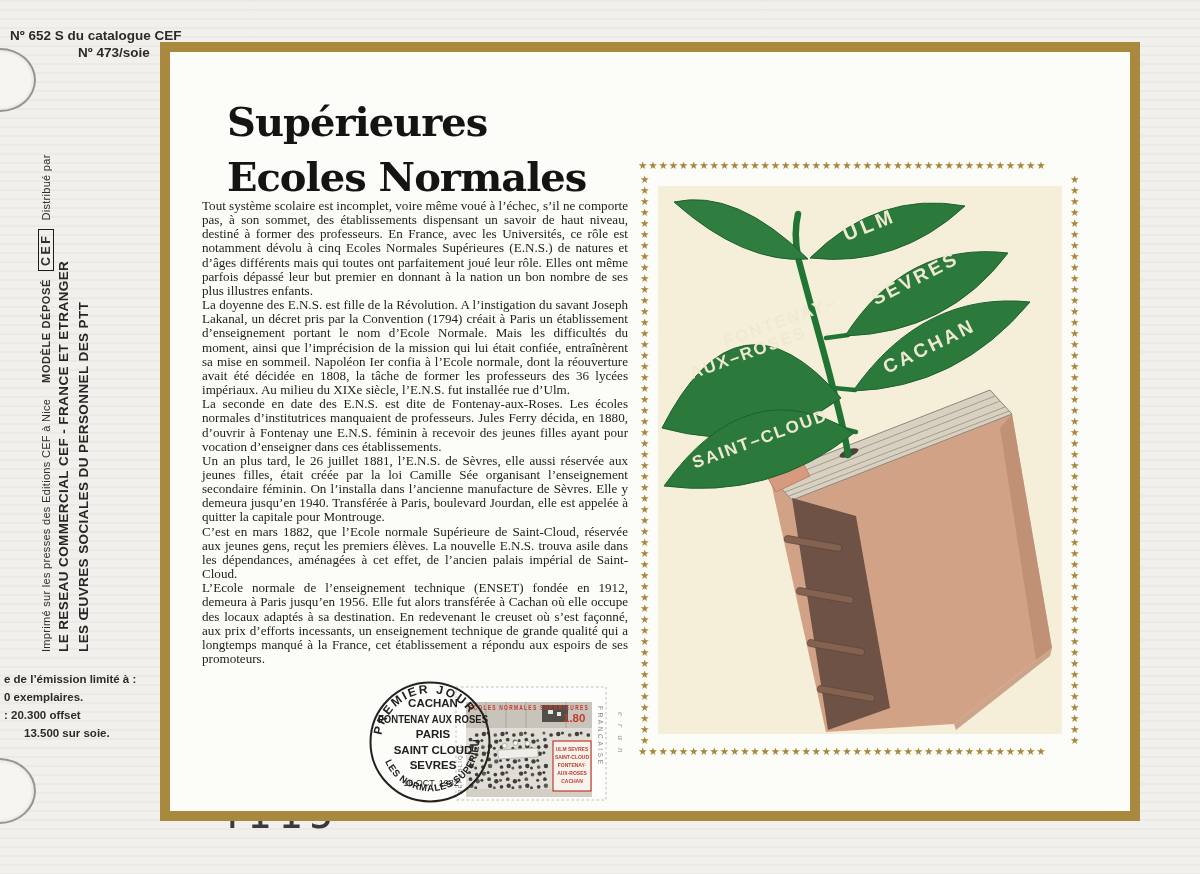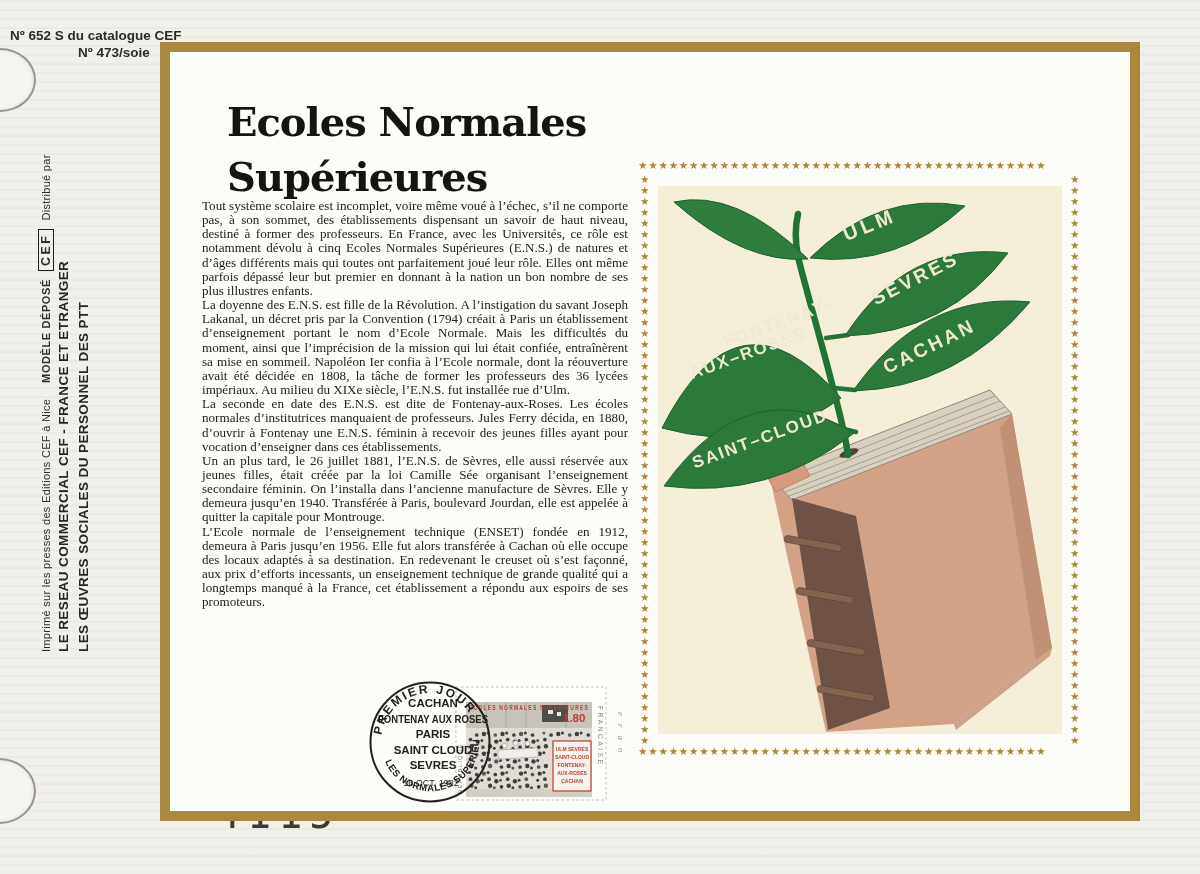--- a/index.html
+++ b/index.html
@@ -63,35 +63,42 @@
     <div>Nº 652 S du catalogue CEF</div>
     <div class="l2">Nº 473/soie</div>
   </div>
 
   <div class="vline vline-a" style="left:38px;top:652px;">
     <span>Imprimé sur les presses des Editions CEF à Nice</span><span class="gap"></span><span class="modele">MODÈLE DÉPOSÉ</span><span class="cefbox">CEF</span><span>Distribué par</span>
   </div>
   <div class="vline vline-b" style="left:56px;top:652px;">LE RESEAU COMMERCIAL CEF - FRANCE ET ETRANGER</div>
   <div class="vline vline-b" style="left:76px;top:652px;">LES ŒUVRES SOCIALES DU PERSONNEL DES PTT</div>
 
+  <div class="abs edition">
+    <div>e de l’émission limité à :</div>
+    <div>0 exemplaires.</div>
+    <div>: 20.300 offset</div>
+    <div class="l4">13.500 sur soie.</div>
+  </div>
 
   <div class="abs serial">4115</div>
 
   <div class="abs frame"></div>
 
   <div class="abs title">
+    <div>Supérieures</div>
     <div>Ecoles Normales</div>
-    <div>Supérieures</div>
   </div>
 
   <div class="abs article">
     <p>Tout système scolaire est incomplet, voire même voué à l’échec, s’il ne comporte pas, à son sommet, des établissements dispensant un savoir de haut niveau, destiné à former des professeurs. En France, avec les Universités, ce rôle est notamment dévolu à cinq Ecoles Normales Supérieures (E.N.S.) de natures et d’âges différents mais qui toutes ont parfaitement joué leur rôle. Elles ont même parfois dépassé leur but premier en donnant à la nation un bon nombre de ses plus illustres enfants.</p>
     <p>La doyenne des E.N.S. est fille de la Révolution. A l’instigation du savant Joseph Lakanal, un décret pris par la Convention (1794) créait à Paris un établissement d’enseignement portant le nom d’Ecole Normale. Mais les difficultés du moment, ainsi que l’imprécision de la mission qui lui était confiée, entraînèrent sa mise en sommeil. Napoléon Ier confia à l’Ecole normale, dont la réouverture avait été décidée en 1808, la tâche de former les professeurs des 36 lycées impériaux. Au milieu du XIXe siècle, l’E.N.S. fut installée rue d’Ulm.</p>
     <p>La seconde en date des E.N.S. est dite de Fontenay-aux-Roses. Les écoles normales d’institutrices manquaient de professeurs. Jules Ferry décida, en 1880, d’ouvrir à Fontenay une E.N.S. féminin à recevoir des jeunes filles ayant pour vocation d’enseigner dans ces établissements.</p>
     <p>Un an plus tard, le 26 juillet 1881, l’E.N.S. de Sèvres, elle aussi réservée aux jeunes filles, était créée par la loi Camille Sée organisant l’enseignement secondaire féminin. On l’installa dans l’ancienne manufacture de Sèvres. Elle y demeura jusqu’en 1940. Transférée à Paris, boulevard Jourdan, elle est appelée à quitter la capitale pour Montrouge.</p>
+    <p>C’est en mars 1882, que l’Ecole normale Supérieure de Saint-Cloud, réservée aux jeunes gens, reçut les premiers élèves. La nouvelle E.N.S. trouva asile dans les dépendances, aménagées à cet effet, de l’ancien palais impérial de Saint-Cloud.</p>
     <p>L’Ecole normale de l’enseignement technique (ENSET) fondée en 1912, demeura à Paris jusqu’en 1956. Elle fut alors transférée à Cachan où elle occupe des locaux adaptés à sa destination. En redevenant le creuset où s’est façonné, aux prix d’efforts incessants, un enseignement technique de grande qualité qui a longtemps manqué à la France, cet établissement a répondu aux espoirs de ses promoteurs.</p>
   </div>
 
   <div class="abs stars" style="left:638px;top:160px;width:452px;">★★★★★★★★★★★★★★★★★★★★★★★★★★★★★★★★★★★★★★★★</div>
   <div class="abs stars" style="left:638px;top:746px;width:452px;">★★★★★★★★★★★★★★★★★★★★★★★★★★★★★★★★★★★★★★★★</div>
   <div class="abs stars stars-v" style="left:640px;top:174px;height:572px;">★★★★★★★★★★★★★★★★★★★★★★★★★★★★★★★★★★★★★★★★★★★★★★★★★★★★</div>
   <div class="abs stars stars-v" style="left:1070px;top:174px;height:572px;">★★★★★★★★★★★★★★★★★★★★★★★★★★★★★★★★★★★★★★★★★★★★★★★★★★★★</div>
 
   <div class="abs panel">
     <svg width="404" height="548" viewBox="0 0 404 548">

